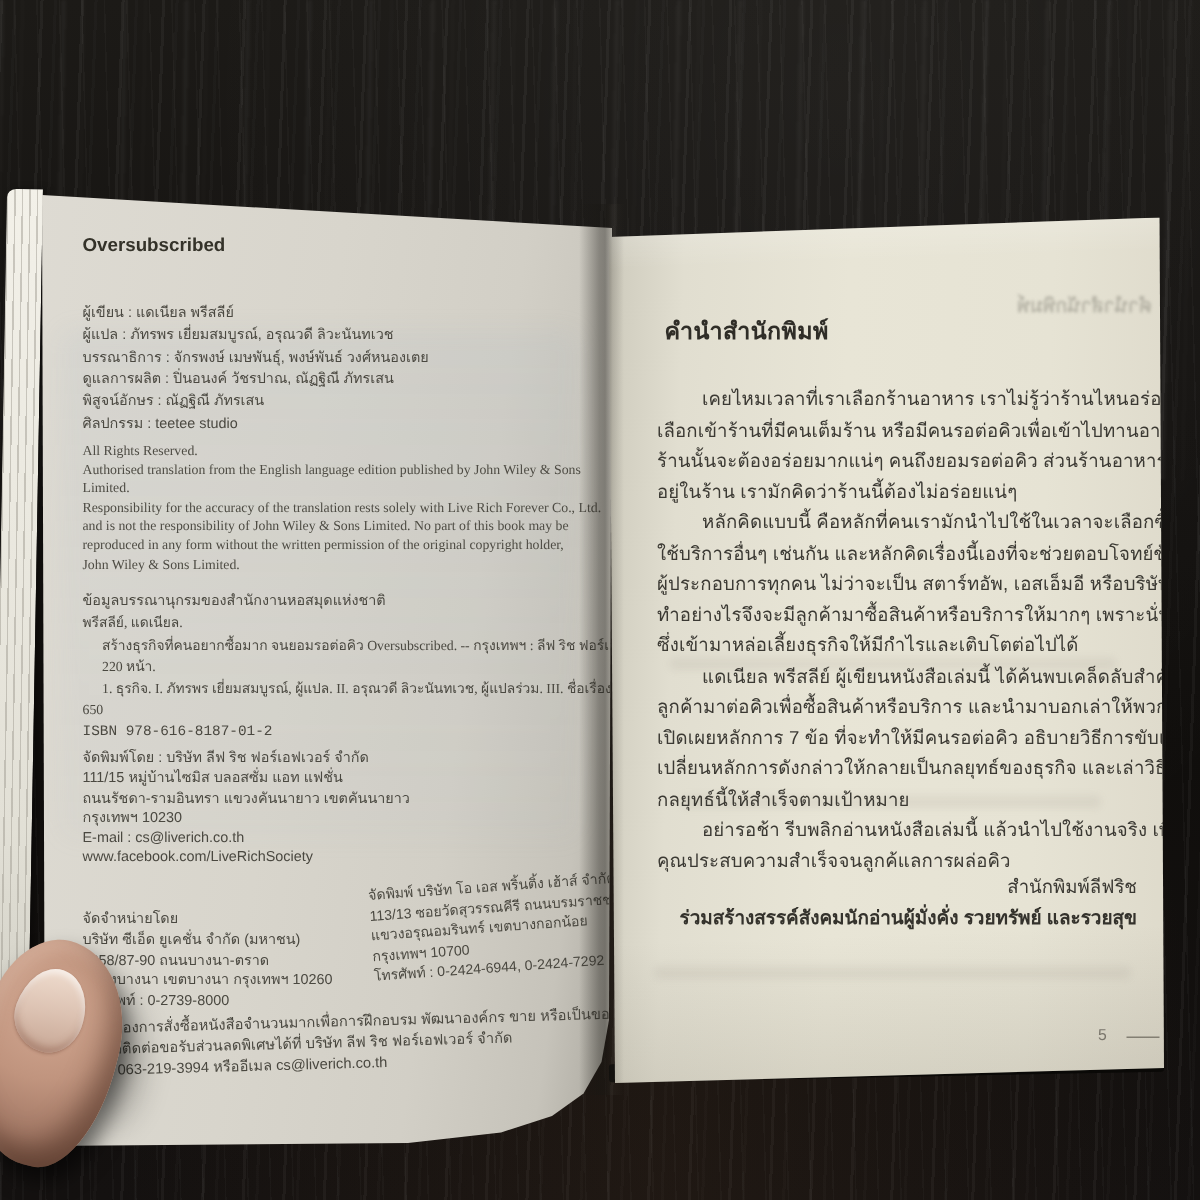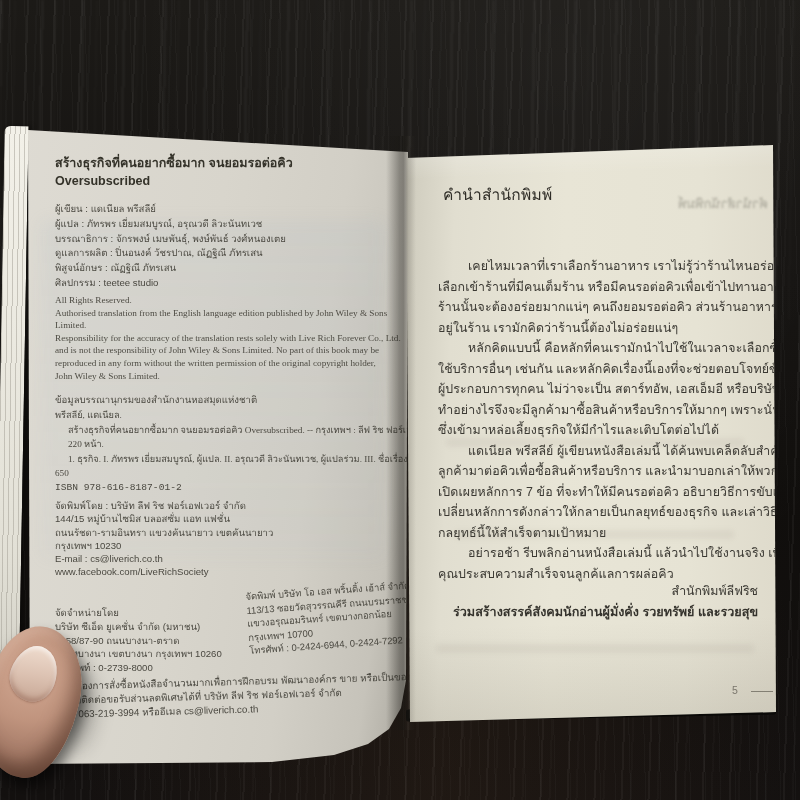--- a/index.html
+++ b/index.html
@@ -54,21 +54,21 @@
   
   .rp-under{position:absolute;left:406px;top:706px;width:370px;height:12px;background:#0a0907;
     transform:rotate(-1.1deg);border-radius:2px;}
   
   .right-page{position:absolute;left:402px;top:138px;width:376px;height:586px;
     clip-path:polygon(4px 20px,371px 7px,374px 574px,8px 584px);
     background:
       linear-gradient(178deg, rgba(255,255,255,0.3) 0%, rgba(255,255,255,0) 7%, rgba(255,255,255,0) 82%, rgba(118,112,98,0.16) 98%),
       linear-gradient(92deg, #bdbaae 0%, #d2cfc1 4%, #e1ded0 14%, #e8e5d6 42%, #e6e3d4 76%, #dedacb 100%);
     color:#3b3933;}
-  .rp-title{position:absolute;left:41px;top:44px;font-size:15.5px;font-weight:normal;color:#2f2d27;letter-spacing:.3px;}
+  .rp-title{position:absolute;left:41px;top:70px;font-size:15.5px;font-weight:bold;color:#2f2d27;letter-spacing:.3px;}
   .ghost-title{position:absolute;left:246px;top:55px;width:120px;font-size:13px;font-weight:bold;
     color:rgba(134,131,120,0.45);transform:scaleX(-1);filter:blur(1.1px);white-space:nowrap;}
   .ghost-bar{position:absolute;height:9px;background:rgba(134,129,116,0.10);filter:blur(2.5px);border-radius:4px;}
   .rp-body{position:absolute;left:36px;top:118px;width:328px;}
   .rp-line{white-space:nowrap;font-size:12.4px;line-height:20.5px;color:#3b3933;letter-spacing:.1px;}
   .rp-line.ind{padding-left:30px;}
   .rp-sign{position:absolute;left:36px;top:443px;width:320px;text-align:right;}
   .sig1{font-size:12.4px;line-height:21px;color:#3b3933;}
   .sig2{font-size:12.6px;line-height:21px;font-weight:bold;color:#34322c;}
   .page-num{position:absolute;left:330px;top:546px;font-size:10.5px;color:#7a766c;}
@@ -93,21 +93,20 @@
 
 <div class="scene">
   <div class="streaks-top"></div>
 
   <div class="fore-edge"></div>
 
   <div class="left-page">
     <div class="blue-cast"></div>
 
     <div class="lp-title">
-      <div>สร้างธุรกิจที่คนอยากซื้อมาก จนยอมรอต่อคิว</div>
       <div>Oversubscribed</div>
     </div>
 
     <div class="lp-block credits">
       <div class="lp-line">ผู้เขียน : แดเนียล พรีสลีย์</div>
       <div class="lp-line">ผู้แปล : ภัทรพร เยี่ยมสมบูรณ์, อรุณวดี ลิวะนันทเวช</div>
       <div class="lp-line">บรรณาธิการ : จักรพงษ์ เมษพันธุ์, พงษ์พันธ์ วงศ์หนองเตย</div>
       <div class="lp-line">ดูแลการผลิต : ปิ่นอนงค์ วัชรปาณ, ณัฏฐิณี ภัทรเสน</div>
       <div class="lp-line">พิสูจน์อักษร : ณัฏฐิณี ภัทรเสน</div>
       <div class="lp-line">ศิลปกรรม : teetee studio</div>
@@ -132,21 +131,21 @@
       <div class="lp-line ind">220 หน้า.</div>
       <div class="lp-line ind">1. ธุรกิจ. I. ภัทรพร เยี่ยมสมบูรณ์, ผู้แปล. II. อรุณวดี ลิวะนันทเวช, ผู้แปลร่วม. III. ชื่อเรื่อง</div>
       <div class="lp-line">650</div>
     </div>
     <div class="lp-block isbn">
       <div class="lp-line">ISBN 978-616-8187-01-2</div>
     </div>
 
     <div class="lp-block publisher">
       <div class="lp-line">จัดพิมพ์โดย : บริษัท ลีฟ ริช ฟอร์เอฟเวอร์ จำกัด</div>
-      <div class="lp-line">144/15 หมู่บ้านไซมิส บลอสซั่ม แอท แฟชั่น</div>
+      <div class="lp-line">111/15 หมู่บ้านไซมิส บลอสซั่ม แอท แฟชั่น</div>
       <div class="lp-line">ถนนรัชดา-รามอินทรา แขวงคันนายาว เขตคันนายาว</div>
       <div class="lp-line">กรุงเทพฯ 10230</div>
       <div class="lp-line">E-mail : cs@liverich.co.th</div>
       <div class="lp-line">www.facebook.com/LiveRichSociety</div>
     </div>
 
     <div class="lp-block distributor">
       <div class="lp-line">จัดจำหน่ายโดย</div>
       <div class="lp-line">บริษัท ซีเอ็ด ยูเคชั่น จำกัด (มหาชน)</div>
       <div class="lp-line">1858/87-90 ถนนบางนา-ตราด</div>

